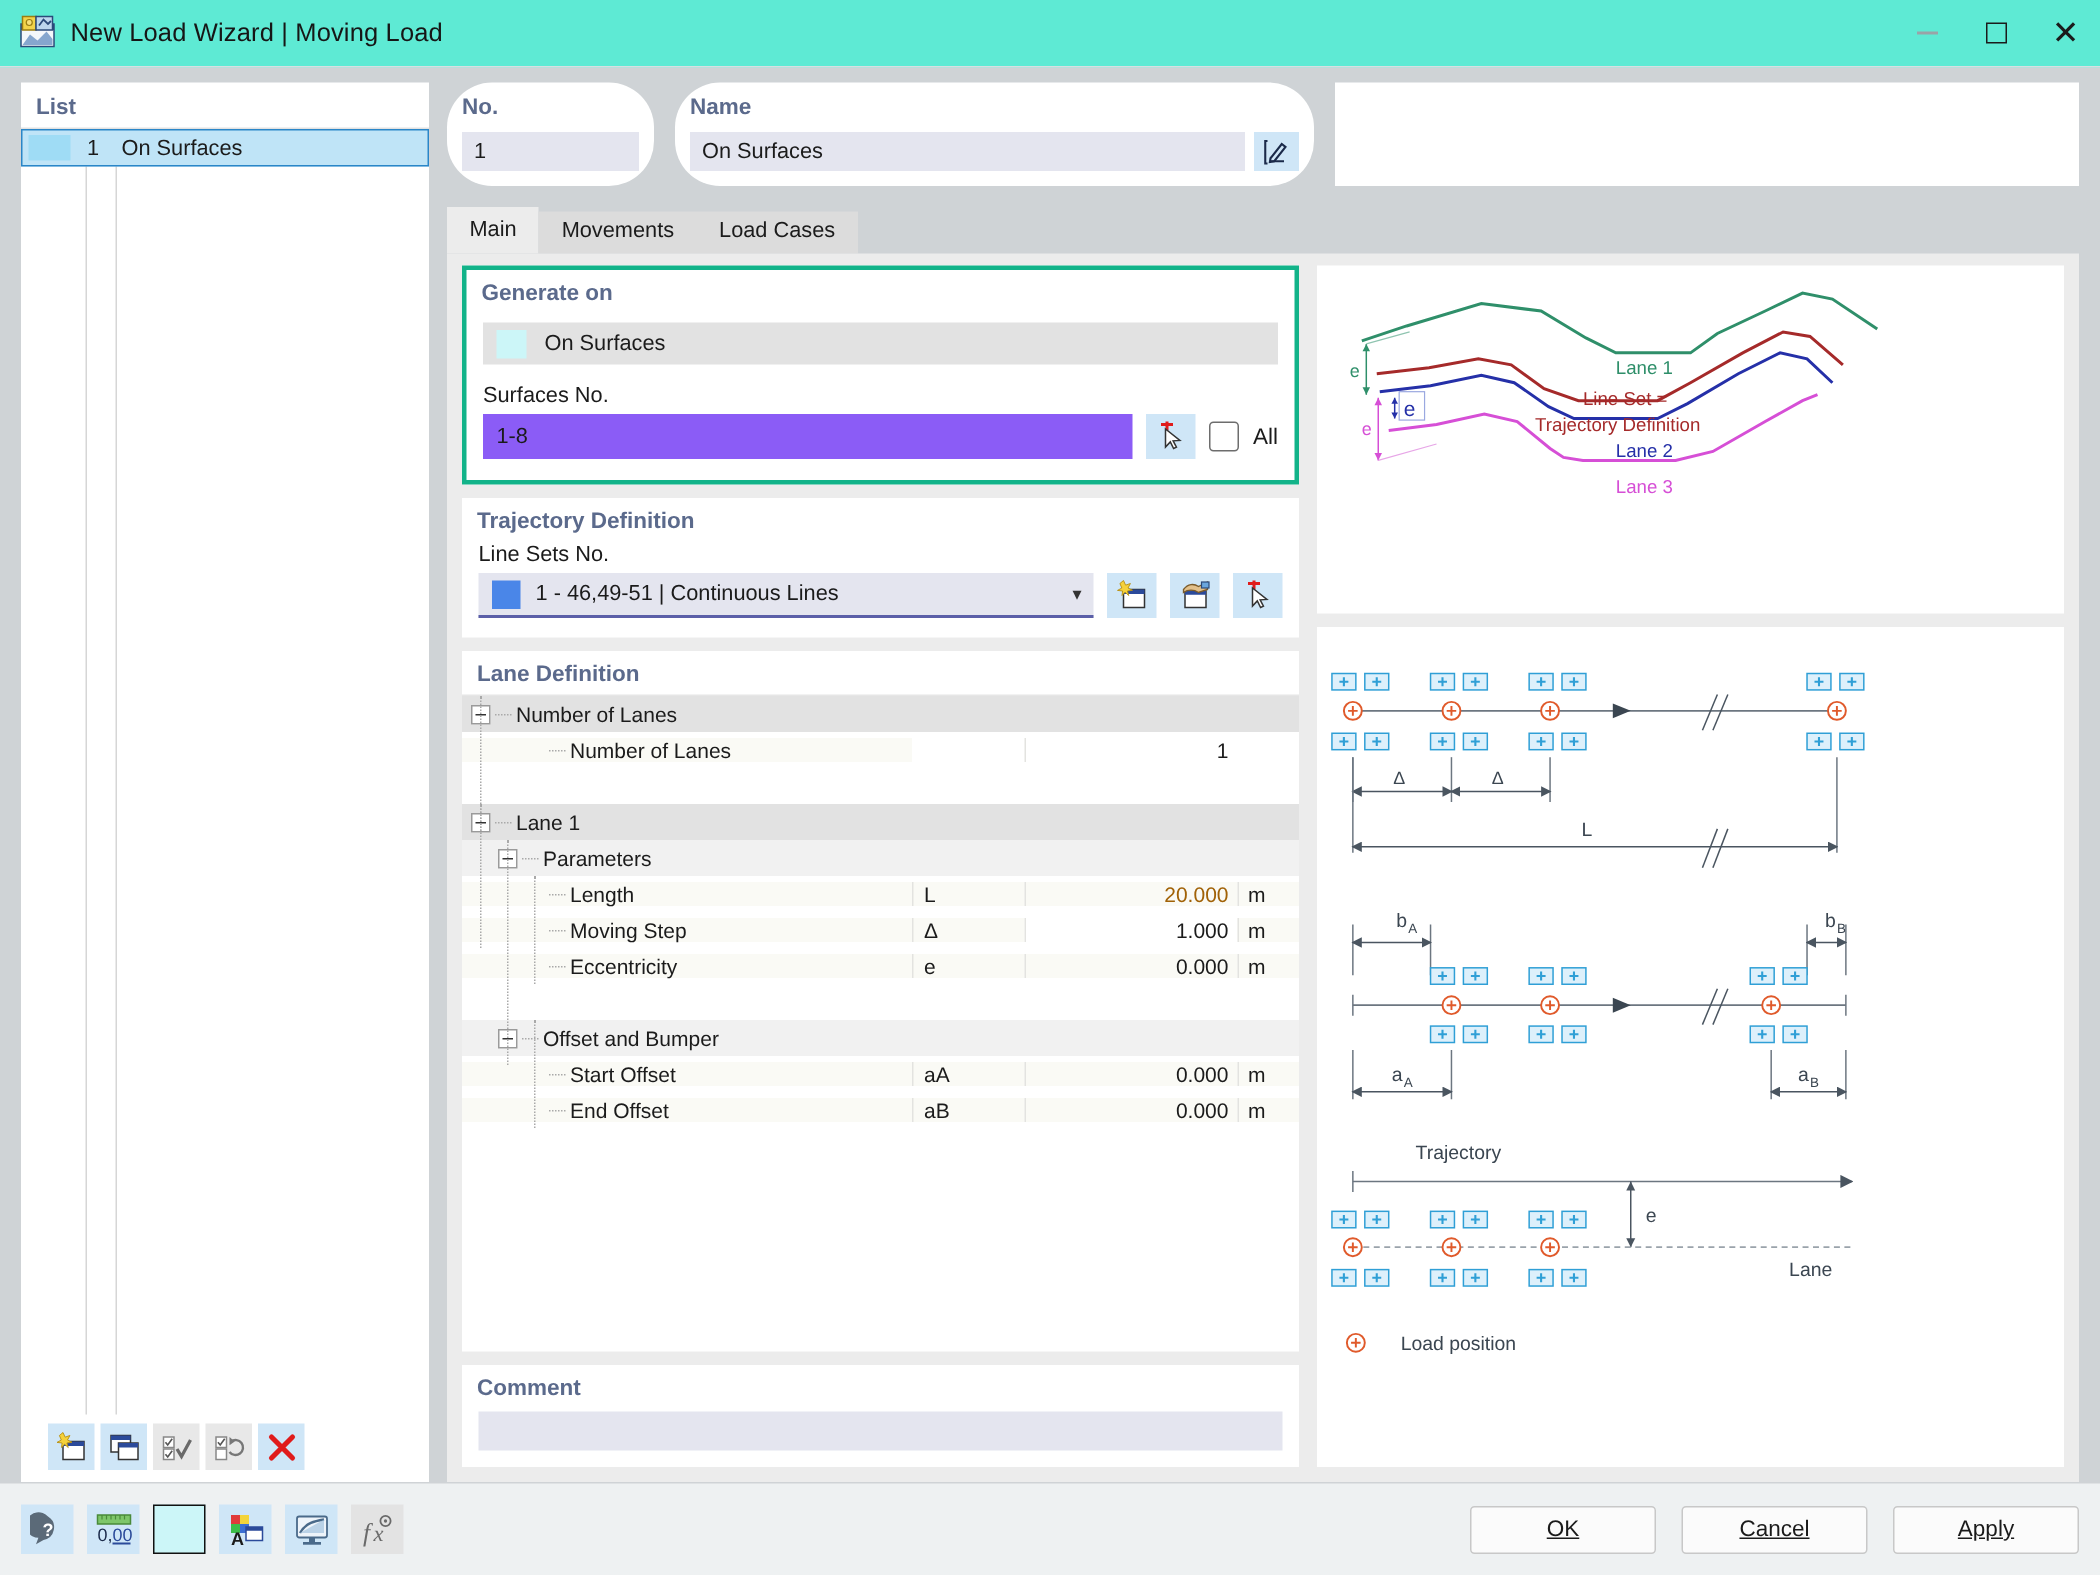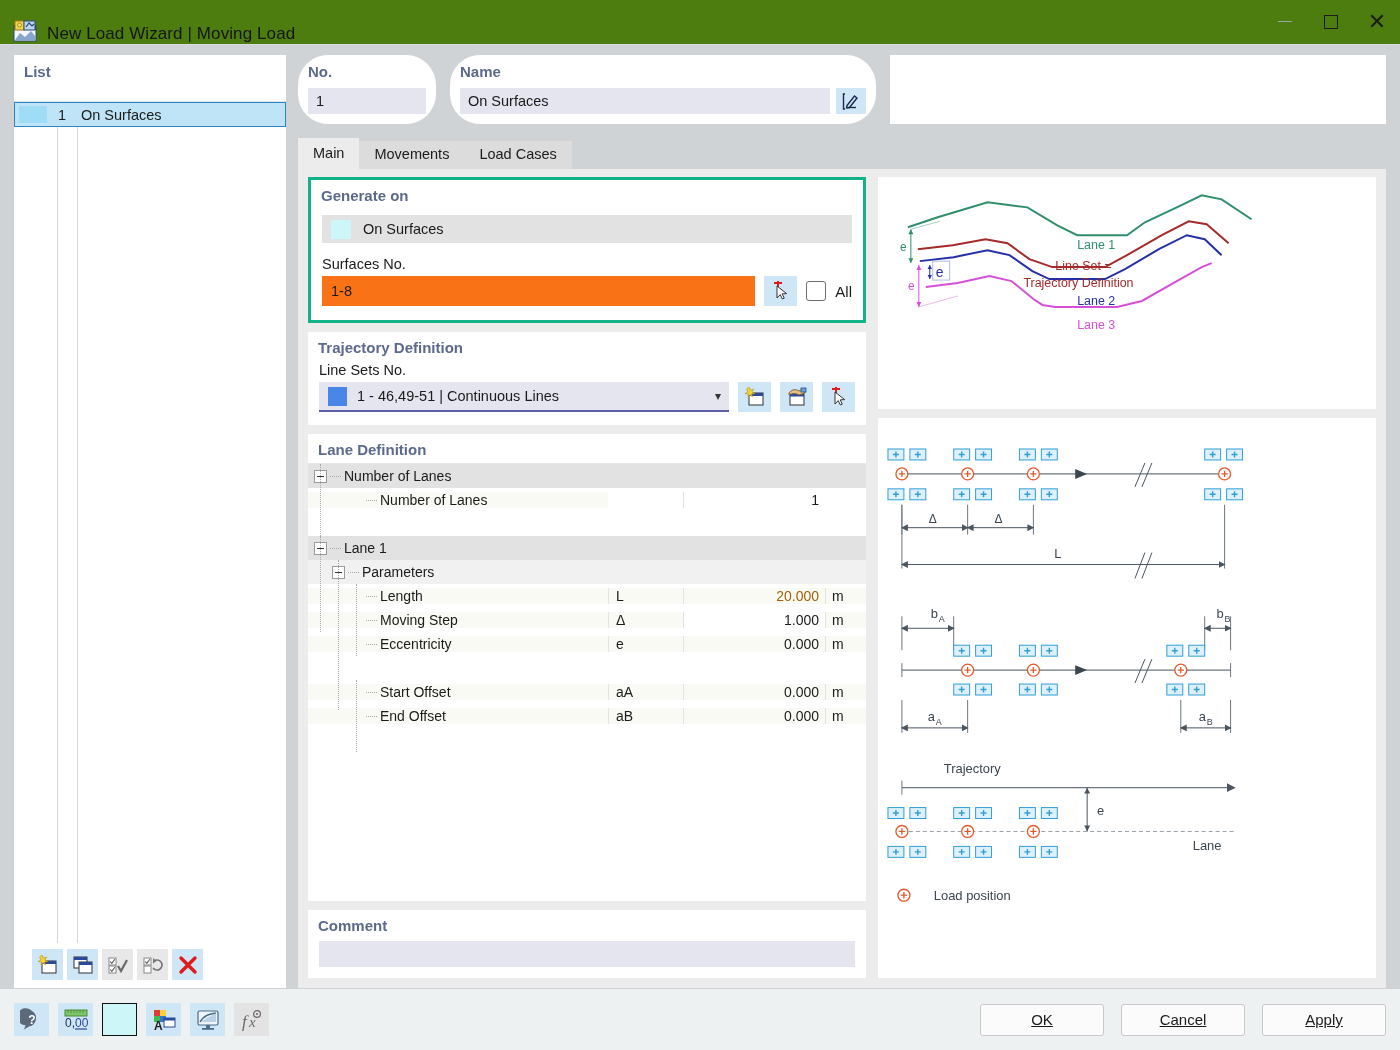--- a/index.html
+++ b/index.html
@@ -15,22 +15,22 @@
   .window {
     position: relative;
     width: 1400px; height: 1050px;
     background: #cfd3d6;
     display: flex; flex-direction: column;
   }
 
   
   .titlebar {
     height: 45px;
-    background: #4d7c0f;
-    display: flex; align-items: flex-end;
+    background: #5eead4;
+    display: flex; align-items: center;
     flex: 0 0 45px;
     border-bottom: 1px solid #d8dfe2;
   }
   .title-icon {
     width: 24px; height: 24px;
     margin-left: 13px; margin-right: 10px;
     position: relative; flex: 0 0 auto;
   }
   .title-text {
     font-size: 17px;
@@ -60,21 +60,21 @@
     width: 272px;
     background: #ffffff;
     display: flex; flex-direction: column;
     flex: 0 0 272px;
     position: relative;
   }
   .panel-head {
     font-weight: bold;
     color: #5b6a8c;
     font-size: 15px;
-    padding: 8px 10px 21px 10px;
+    padding: 8px 10px 5px 10px;
     border-bottom: 1px solid #e2e2e2;
   }
   .list-area { flex: 1 1 auto; position: relative; }
   .list-col-line { position: absolute; top: 0; bottom: 0; width: 1px; background: #d6d6d6; }
   .list-row {
     display: flex; align-items: center;
     height: 25px;
     background: #bfe4f7;
     border: 1px solid #2a86c8;
     position: relative; z-index: 2;
@@ -195,21 +195,21 @@
     height: 28px;
     margin: 6px 11px 0 11px;
     display: flex; align-items: center;
     padding-left: 9px;
     gap: 12px;
   }
   .gen-swatch { width: 20px; height: 19px; background: #ccf6f8; }
   .sub-label { padding: 13px 11px 4px 11px; font-size: 14.5px; }
   .sur-row { display: flex; align-items: center; gap: 9px; padding: 0 11px; }
   .sur-input {
-    background: #f97316;
+    background: #8b5cf6;
     height: 30px;
     flex: 1 1 auto;
     display: flex; align-items: center;
     padding-left: 9px;
     font-size: 14.5px;
   }
   .pickbtn {
     width: 33px; height: 30px;
     background: #cfe6f7;
     display: flex; align-items: center; justify-content: center;
@@ -576,20 +576,31 @@
                   <div class="c-sym">e</div>
                   <div class="c-val">0.000</div>
                   <div class="c-unit">m</div>
                 </div>
                 <div class="grow spacer">
                   <div class="c-tree"></div>
                   <div class="c-sym"></div>
                   <div class="c-val"></div>
                   <div class="c-unit"></div>
                 </div>
+                <div class="grow group2">
+                  <div class="c-tree">
+                    <span style="width: 24px; flex: 0 0 24px;"></span>
+                    <span class="expander"></span>
+                    <span class="dotline"></span>
+                    <span>Offset and Bumper</span>
+                  </div>
+                  <div class="c-sym"></div>
+                  <div class="c-val"></div>
+                  <div class="c-unit"></div>
+                </div>
                 <div class="grow ">
                   <div class="c-tree">
                     <span style="width: 42px; flex: 0 0 42px;"></span>
                     <span style="width: 13px; flex: 0 0 13px;"></span>
                     <span class="dotline"></span>
                     <span>Start Offset</span>
                   </div>
                   <div class="c-sym">aA</div>
                   <div class="c-val">0.000</div>
                   <div class="c-unit">m</div>

